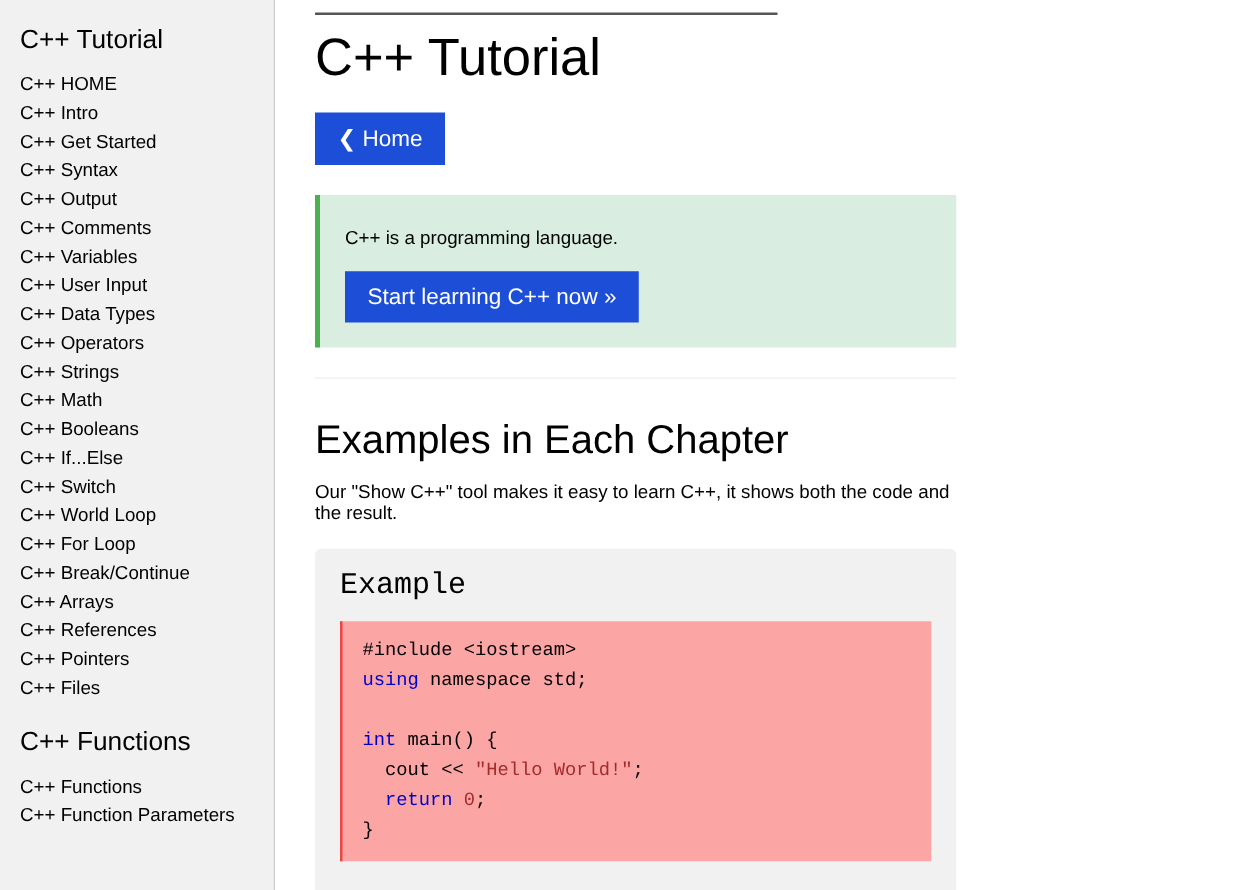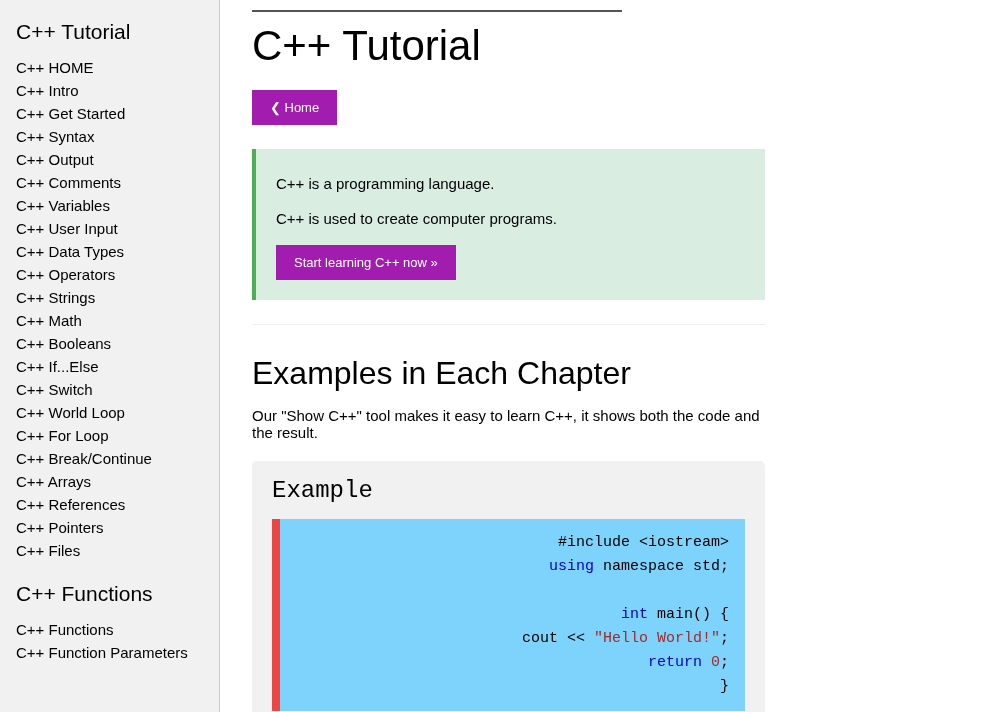--- a/index.html
+++ b/index.html
@@ -10,27 +10,27 @@
   .sidebar::-webkit-scrollbar-track { background: #f1f1f1; }
   .sidebar::-webkit-scrollbar-thumb { background: #aaa; border-radius: 4px; }
   .sidebar h2 { font-size: 21px; font-weight: 400; margin: 0 0 12px 16px; font-family: 'Segoe UI', Arial, sans-serif; }
   .sidebar a { display: block; text-decoration: none; color: #000; padding: 3px 16px; font-size: 15px; cursor: pointer; }
   .sidebar .spacer { height: 20px; }
   .main { flex: 1; padding: 10px 0 0 0; overflow-y: hidden; position: relative; }
   .main-inner { padding: 0 32px 0 32px; }
   .main h1 { font-size: 42px; font-weight: 400; margin: 10px 0 20px 0; font-family: 'Segoe UI', Arial, sans-serif; }
   .main h2 { font-size: 32px; font-weight: 400; margin: 10px 0 15px 0; font-family: 'Segoe UI', Arial, sans-serif; }
   .main h3 { font-size: 24px; font-weight: 400; margin: 0 0 15px 0; font-family: Liberation Mono, monospace; }
-  .btn { display: inline-block; background: #a21caf; color: #fff; border: none; padding: 10px 18px; font-size: 13px; text-decoration: none; cursor: pointer; }
+  .btn { display: inline-block; background: #1d4ed8; color: #fff; border: none; padding: 10px 18px; font-size: 18px; text-decoration: none; cursor: pointer; }
   .intro-box { background: #D9EEE1; border-left: 4px solid #4CAF50; padding: 16px 32px 20px 20px; margin-top: 24px; }
   .intro-box p { font-size: 15px; margin: 10px 0 18px 0; }
   .divider { border-top: 1px solid #eee; margin: 24px 0 30px 0; }
   .paragraph { font-size: 15px; margin: 0 0 20px 0; }
   .example-box { background: #f1f1f1; padding: 16px 20px 20px 20px; margin-top: 20px; border-radius: 5px; }
-  .code-block { background: #7dd3fc; border-left: 8px solid #ef4444; padding: 12px 16px; font-family: Consolas, 'Courier New', monospace; font-size: 15px; line-height: 1.6; white-space: pre; margin-bottom: 20px; text-align: right; }
+  .code-block { background: #fca5a5; border-left: 2px solid #ef4444; padding: 12px 16px; font-family: Consolas, 'Courier New', monospace; font-size: 15px; line-height: 1.6; white-space: pre; margin-bottom: 20px; }
   .kw-blue { color: mediumblue; }
   .kw-red { color: #A52A2A; }
   .kw-str { color: #A52A2A; }
   .top-border { border-top: 2px solid #555; width: 370px; margin-left: 32px; height: 0; }
 </style>
 </head>
 <body>
 
 <div class="page">
   <nav class="sidebar">
@@ -68,21 +68,20 @@
   </nav>
 
   <main class="main">
     <div class="top-border"></div>
     <div class="main-inner">
       <h1>C++ Tutorial</h1>
       <a class="btn">❮ Home</a>
 
       <div class="intro-box">
         <p>C++ is a programming language.</p>
-        <p>C++ is used to create computer programs.</p>
         <a class="btn">Start learning C++ now »</a>
       </div>
 
       <div class="divider"></div>
 
       <h2>Examples in Each Chapter</h2>
       <p class="paragraph">Our "Show C++" tool makes it easy to learn C++, it shows both the code and the result.</p>
 
       <div class="example-box">
         <h3>Example</h3>

